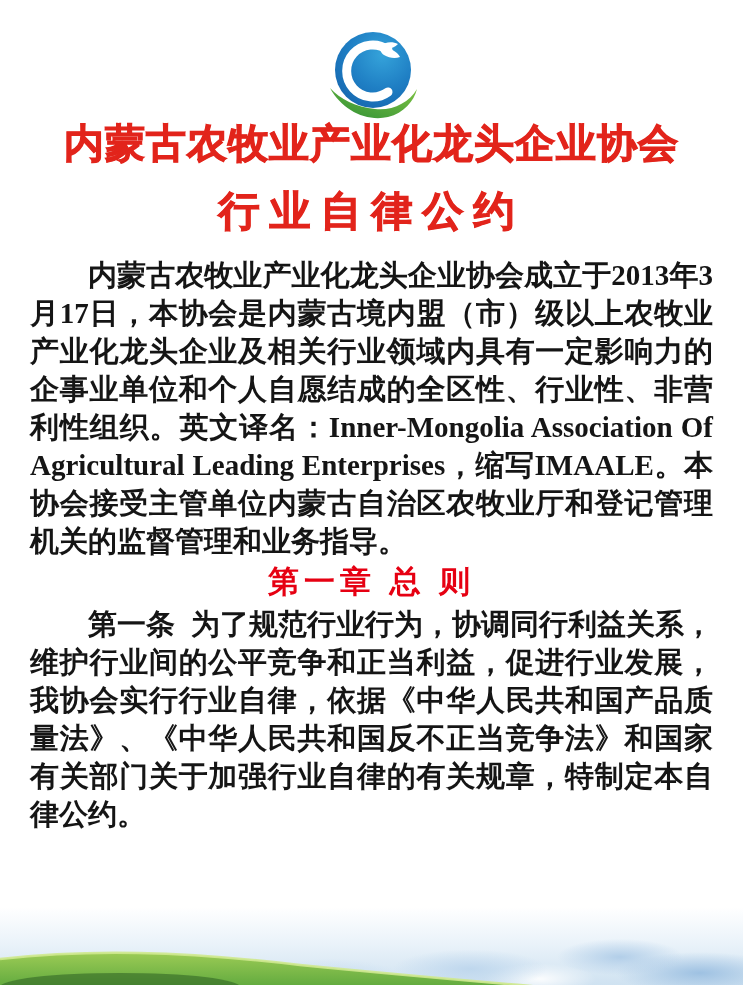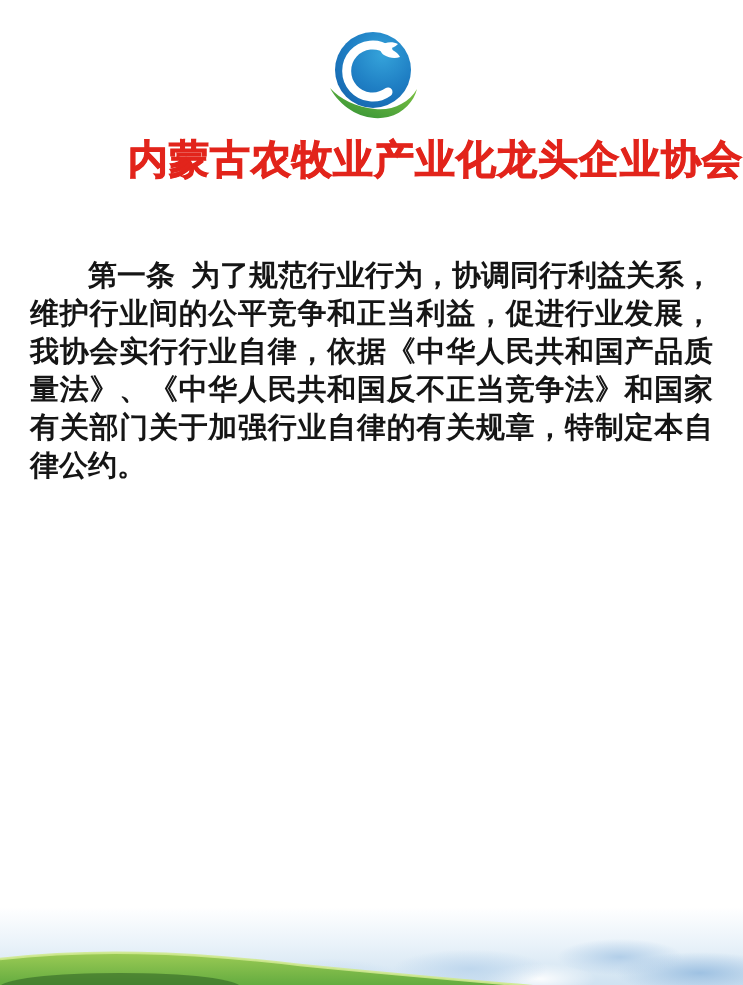--- a/index.html
+++ b/index.html
@@ -26,21 +26,21 @@
   .title {
     position: absolute;
     left: 0;
     width: 100%;
     text-align: center;
     color: var(--title-red, #e2241b);
     font-family: "Liberation Sans", "DejaVu Sans", sans-serif;
     font-weight: 900;
     -webkit-text-stroke: 1px var(--title-red, #e2241b);
   }
-  .title-line1 { top: 132px; font-size: 40px; letter-spacing: 1px; text-align: right; }
+  .title-line1 { top: 116px; font-size: 40px; letter-spacing: 1px; }
   .title-line2 { top: 184px; font-size: 41px; letter-spacing: 10px; }
   
   .content {
     position: absolute;
     top: 256px;
     left: 30px;
     width: 683px;
     z-index: 2;
     color: #151515;
     font-size: 29px;
@@ -110,22 +110,25 @@
 
       <path d="M58 20 C 63 16 70 15 76 18 C 73 21 70 22 67 23 C 72 24 76 27 78 31 C 73 33 67 32 62 29 C 59 27 57 23 58 20 Z" fill="#ffffff"></path>
 
       <path d="M6 58 C 16 82 40 96 64 92 C 82 89 94 76 97 62 C 88 80 68 90 48 86 C 29 82 14 72 6 58 Z" fill="#ffffff"></path>
 
       <path d="M8 62 C 20 84 44 96 66 91 C 82 87 92 75 95 63 C 87 77 70 85 53 83 C 34 81 18 73 8 62 Z" fill="url(#greenG)"></path>
     </svg>
   </div>
 
   <div class="title title-line1">内蒙古农牧业产业化龙头企业协会</div>
+  <div class="title title-line2">行业自律公约</div>
 
   <div class="content">
+    <p>内蒙古农牧业产业化龙头企业协会成立于2013年3月17日，本协会是内蒙古境内盟（市）级以上农牧业产业化龙头企业及相关行业领域内具有一定影响力的企事业单位和个人自愿结成的全区性、行业性、非营利性组织。英文译名：Inner-Mongolia Association Of Agricultural Leading Enterprises，缩写IMAALE。本协会接受主管单位内蒙古自治区农牧业厅和登记管理机关的监督管理和业务指导。</p>
+    <p class="chapter-heading">第一章 总 则</p>
     <p>
       <span class="article-label">第一条</span><span>为了规范行业行为，协调同行利益关系，维护行业间的公平竞争和正当利益，促进行业发展，我协会实行行业自律，依据《中华人民共和国产品质量法》、《中华人民共和国反不正当竞争法》和国家有关部门关于加强行业自律的有关规章，特制定本自律公约。</span>
     </p>
 
   </div>
 
   <div class="landscape">
     <div class="sky"></div>
     <svg class="hill-svg" viewBox="0 0 743 78" width="743" height="78">
       <defs>

